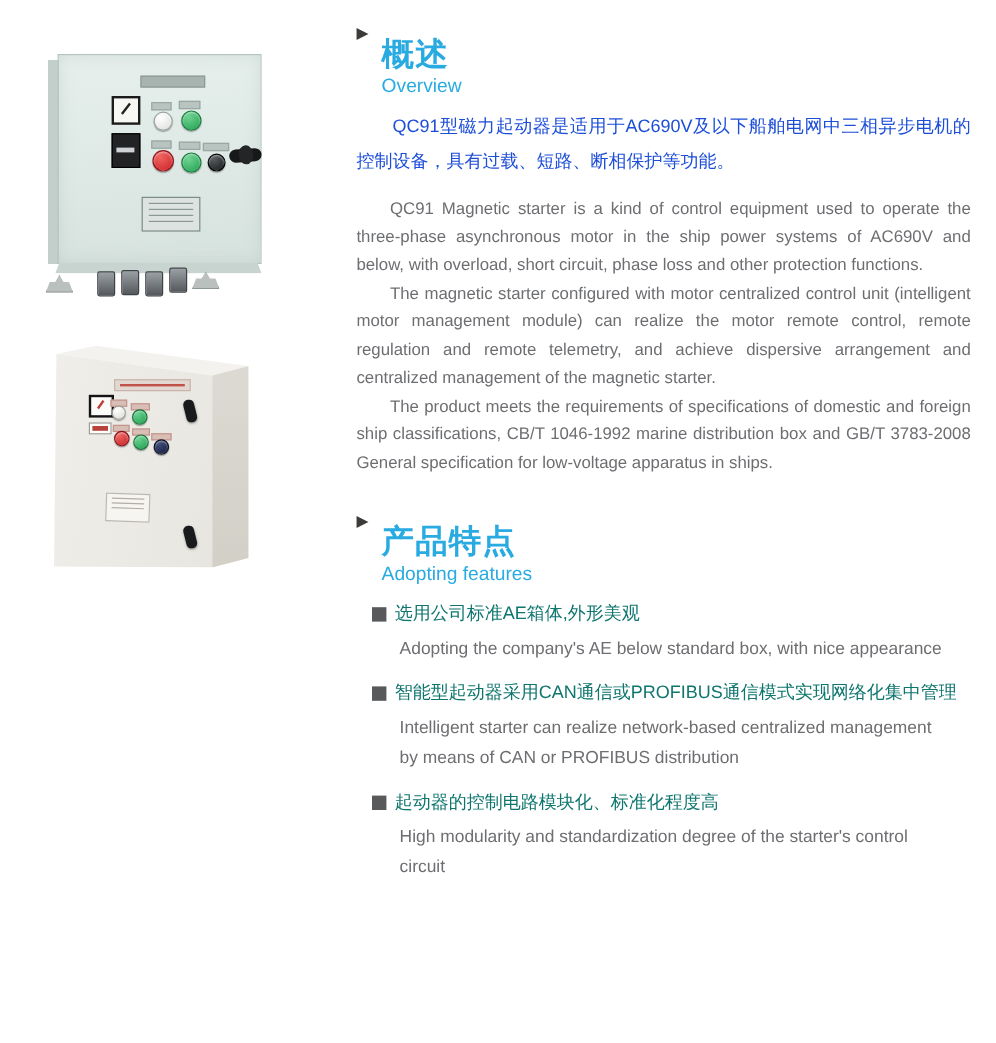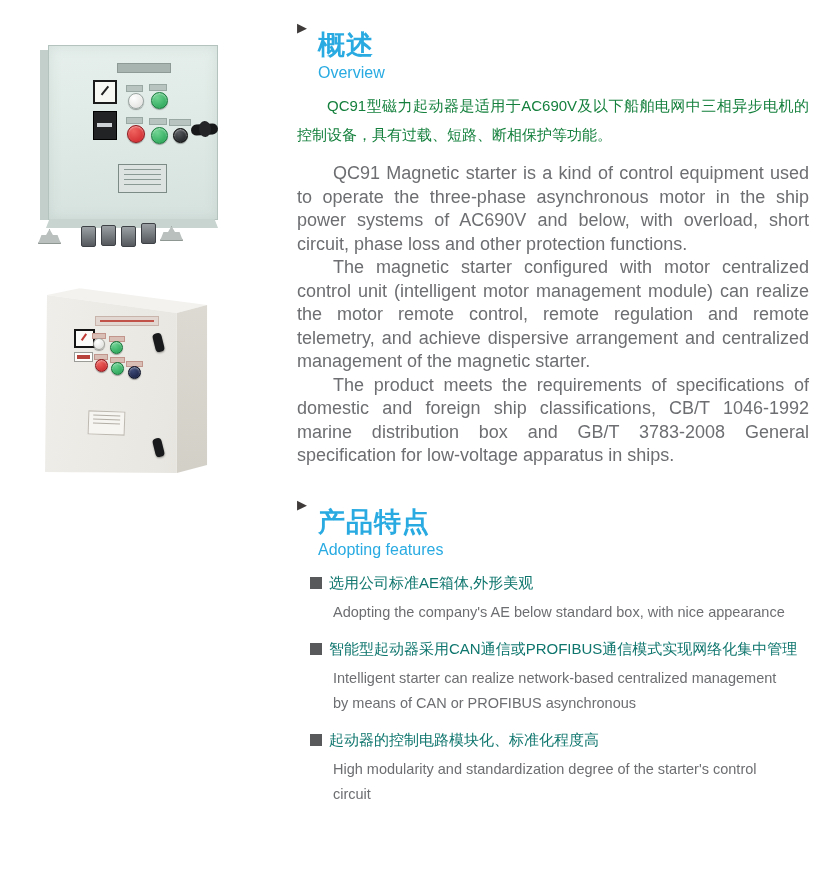--- a/index.html
+++ b/index.html
@@ -57,23 +57,23 @@
   .c2-plate { position:absolute; left:48px; top:128px; width:35px; height:22px; background:#f7f5f1; border:1px solid #bdb9b1; transform:rotate(2deg); }
   .c2-plate i { display:block; height:1px; background:#b2aea6; margin:3px 4px 0 4px; }
 
   
   #content { position:absolute; left:297px; top:12px; width:512px; }
   .section-header { display:flex; align-items:flex-start; }
   .marker { width:13px; font-size:13px; line-height:32px; color:#3d3a39; flex:none; }
   .title-zh { margin-left:8px; font-size:27px; line-height:34px; font-weight:bold; color:#29abe2; letter-spacing:1px;margin-top:16px; }
   .title-en { margin:1px 0 0 21px; font-size:16px; line-height:19px; color:#29abe2; }
   .zh-block { margin-top:9px; }
-  .p-zh { margin:0; text-align:justify; text-indent:2em; font-size:15px; line-height:29px; color:#15803d; }
+  .p-zh { margin:0; text-align:justify; text-indent:2em; font-size:15px; line-height:29px; color:#1d4ed8; }
   .en-block { margin-top:13px; }
-  .p-en { margin:0; text-align:justify; text-indent:2em; font-size:18px; line-height:23.5px; color:#6d6e71; }
+  .p-en { margin:0; text-align:justify; text-indent:2em; font-size:14px; line-height:23.5px; color:#6d6e71; }
   #features-section { margin-top:21px; }
   .features-list { margin-top:6px; }
   .f-zh { display:flex; align-items:center; margin:12px 0 0; padding-left:13px; font-size:15px; line-height:24px; color:#0f766e; }
   .square { width:12px; height:12px; background:#58595b; margin-right:7px; flex:none; }
   .f-en { margin:5px 0 0; padding-left:36px; width:452px; font-size:14.5px; line-height:25px; color:#6d6e71; }
 </style>
 </head>
 <body>
 
 <div id="page">
@@ -172,21 +172,21 @@
             <span>选用公司标准AE箱体,外形美观</span>
           </div>
           <p class="f-en">Adopting the company's AE below standard box, with nice appearance</p>
         </div>
 
         <div class="feature">
           <div class="f-zh">
             <span class="square"></span>
             <span>智能型起动器采用CAN通信或PROFIBUS通信模式实现网络化集中管理</span>
           </div>
-          <p class="f-en">Intelligent starter can realize network-based centralized management by means of CAN or PROFIBUS asynchronous</p>
+          <p class="f-en">Intelligent starter can realize network-based centralized management by means of CAN or PROFIBUS distribution</p>
         </div>
 
         <div class="feature">
           <div class="f-zh">
             <span class="square"></span>
             <span>起动器的控制电路模块化、标准化程度高</span>
           </div>
           <p class="f-en">High modularity and standardization degree of the starter's control circuit</p>
         </div>
 

